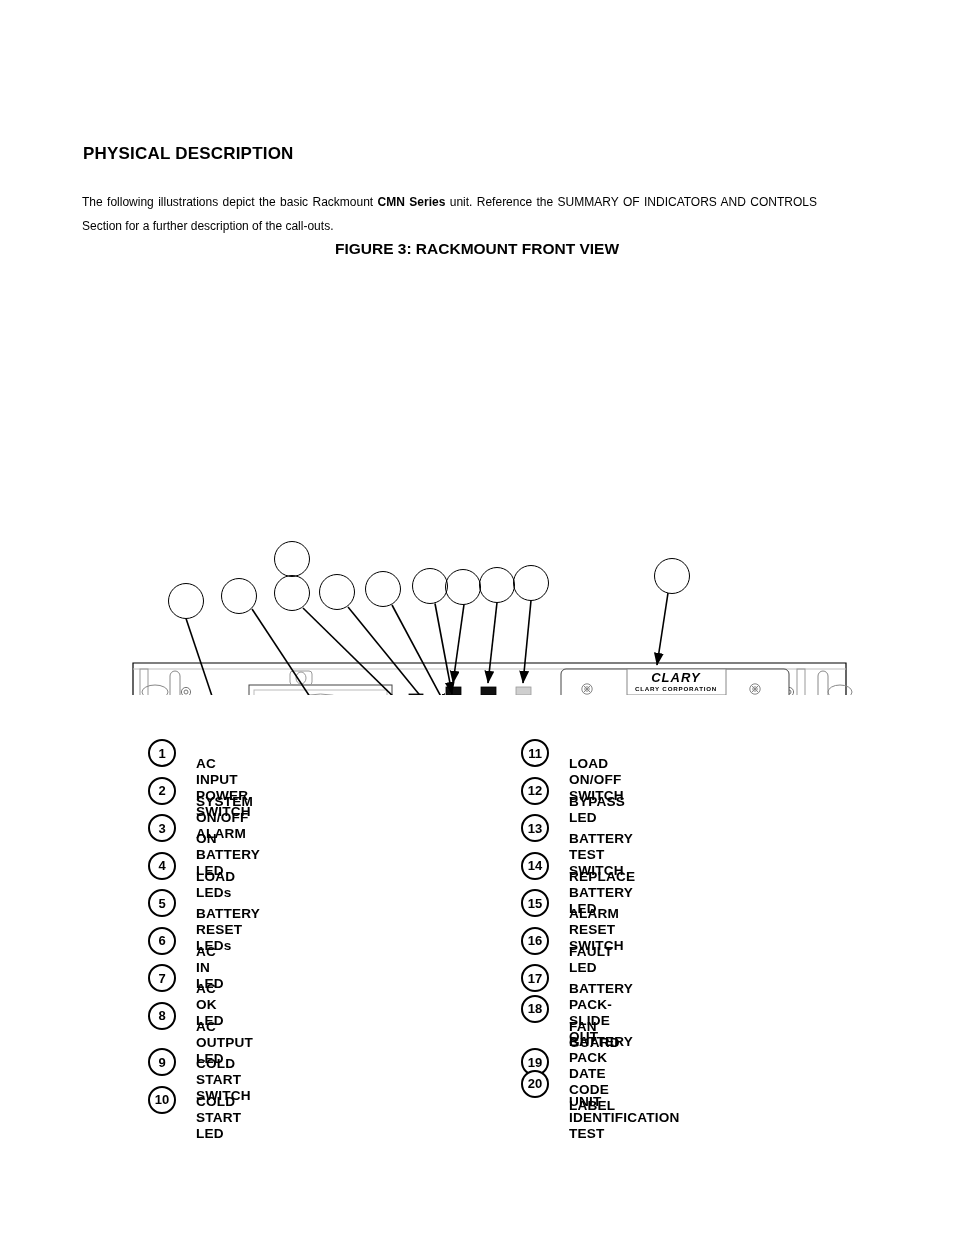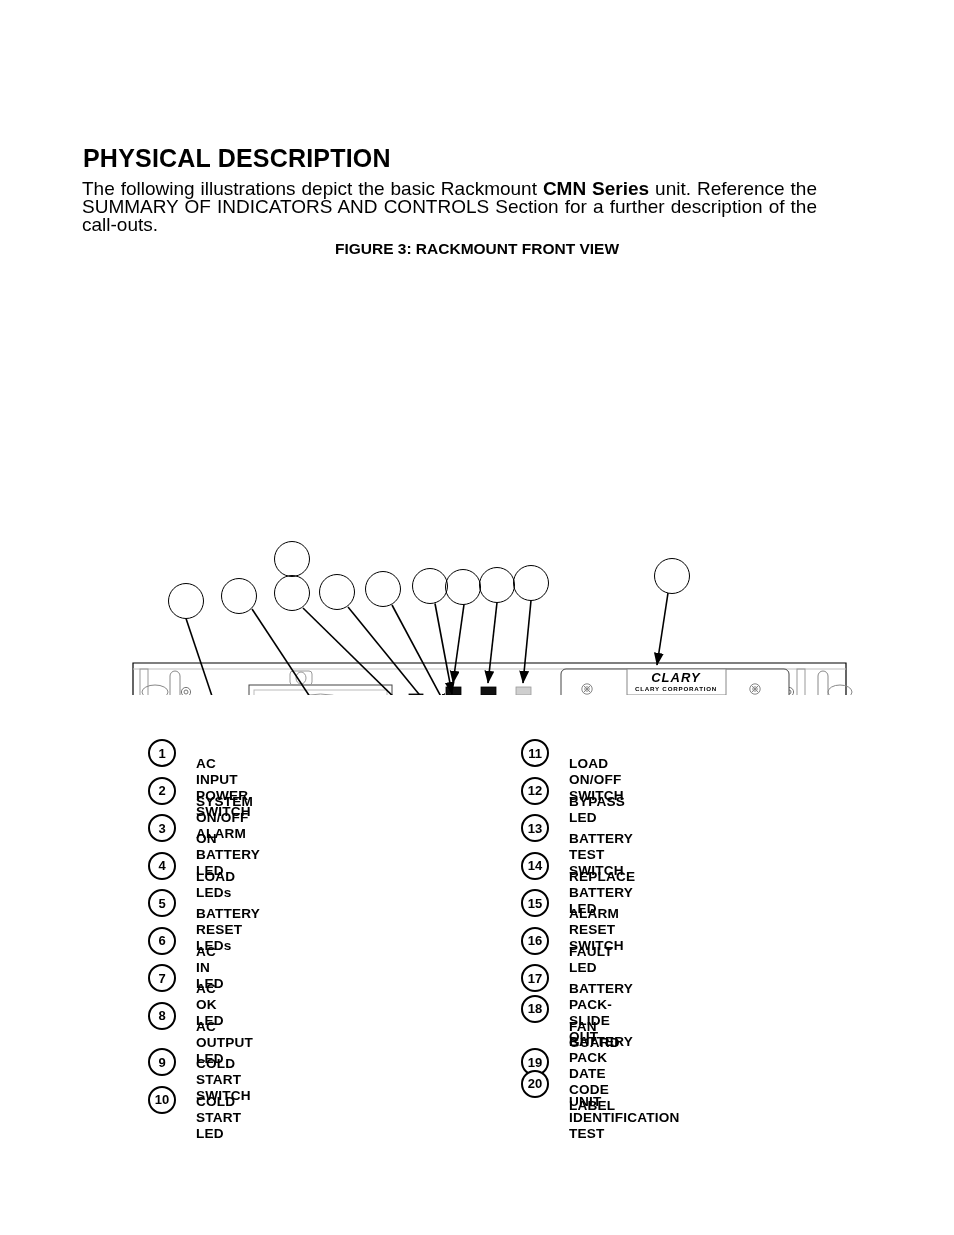--- a/index.html
+++ b/index.html
@@ -5,25 +5,25 @@
   html,body{margin:0;padding:0;background:#ffffff;}
   body{
     width:954px;height:1235px;position:relative;overflow:hidden;
     font-family:"Liberation Sans","DejaVu Sans",sans-serif;
     color:#000;
   }
 
   
   #page-title{
     position:absolute;left:83px;top:144px;
-    font-size:25px;font-weight:bold;letter-spacing:.2px;
+    font-size:17px;font-weight:bold;letter-spacing:.2px;
   }
   #intro{
-    position:absolute;left:82px;top:180px;width:735px;
-    font-size:19px;line-height:18px;text-align:justify;
+    position:absolute;left:82px;top:190px;width:735px;
+    font-size:12px;line-height:24px;text-align:justify;
   }
   #intro b{font-weight:bold;}
   #figure-title{
     position:absolute;left:0;top:240px;width:954px;
     text-align:center;font-size:15.5px;font-weight:bold;
   }
 
   
   #drawing{position:absolute;left:0;top:265px;width:890px;height:430px;}
   #drawing svg{display:block;}

